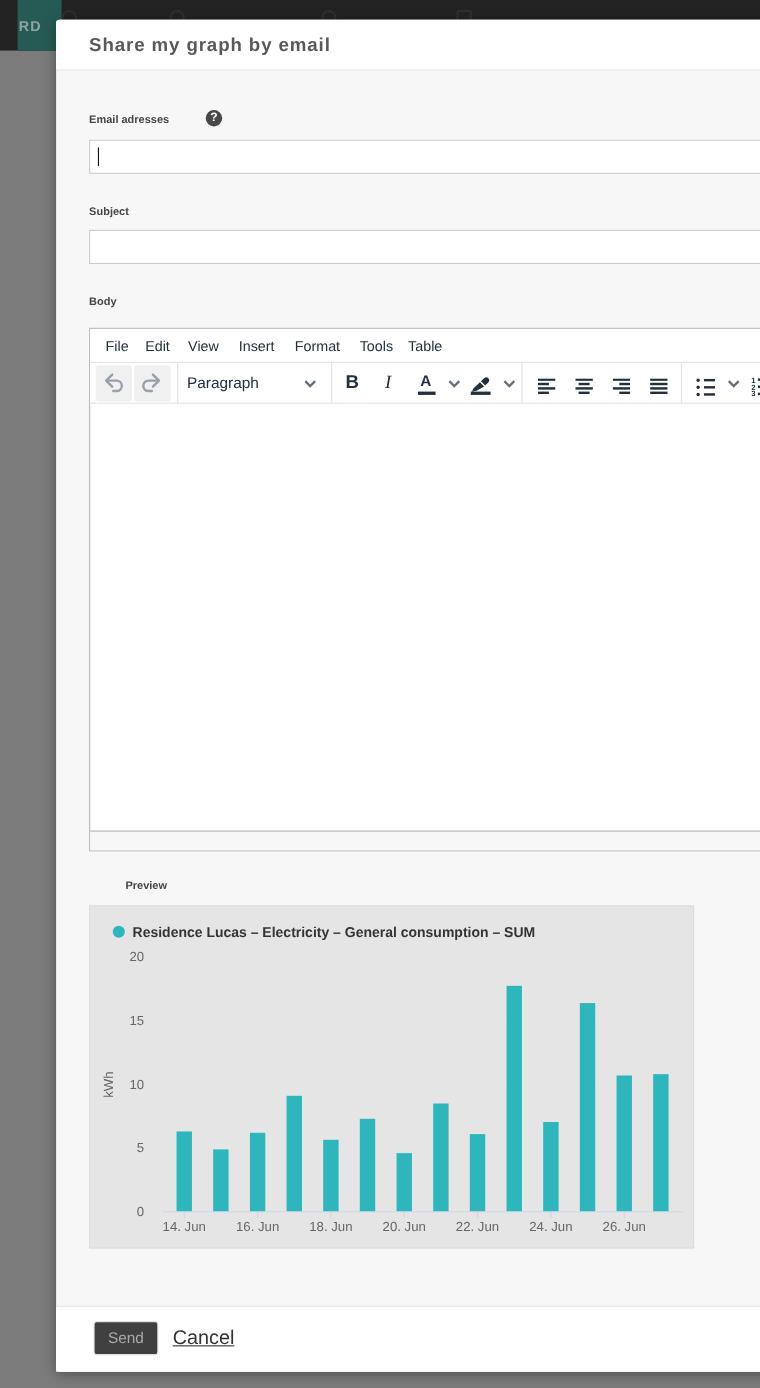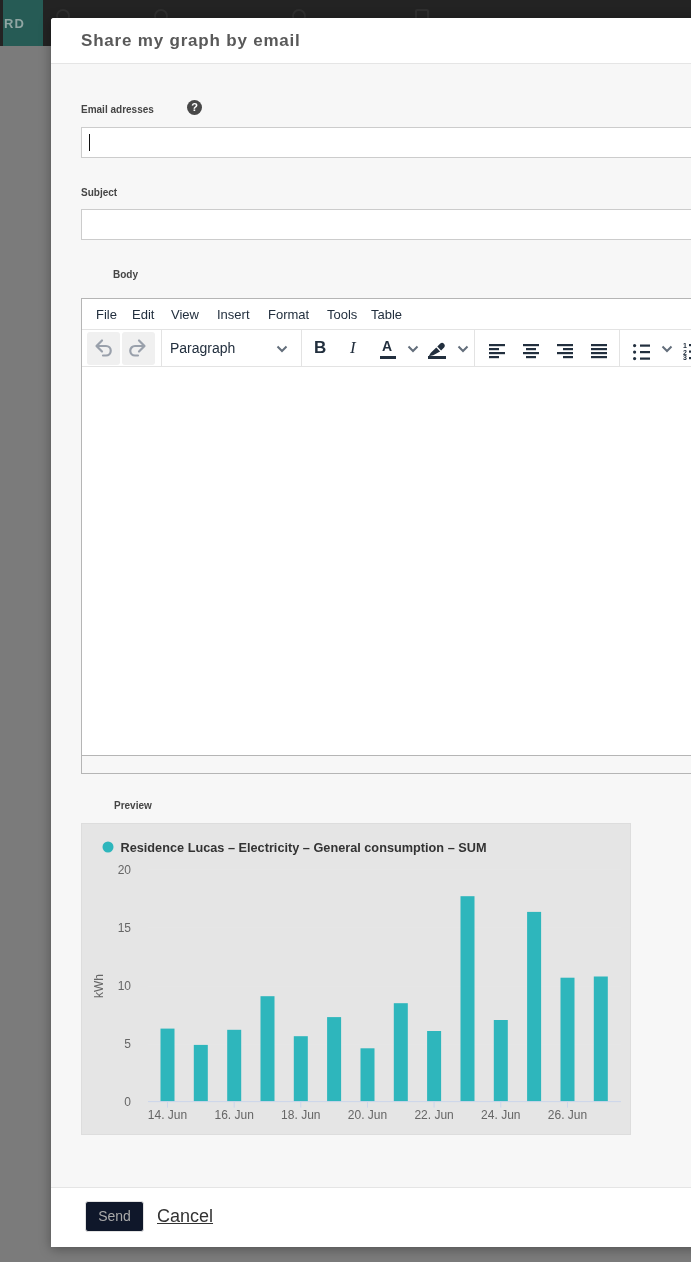--- a/index.html
+++ b/index.html
@@ -1,20 +1,20 @@
 <!DOCTYPE html>
 <html><head>
 <meta charset="utf-8">
 <style>
   * { margin:0; padding:0; box-sizing:border-box; }
   html,body { width:691px; height:1262px; overflow:hidden; background:#7b7b7b;
     font-family:"Liberation Sans", sans-serif; }
   
   #navbar { position:absolute; left:0; top:0; width:691px; height:46px; background:#232323; }
-  #brand { position:absolute; left:3px; top:0; width:40px; height:46px; background:#265b55;text-decoration:underline; }
+  #brand { position:absolute; left:16px; top:0; width:40px; height:46px; background:#265b55;text-decoration:underline; }
   #brand span { position:absolute; left:1px; top:16px; font-size:13px; font-weight:bold;
     color:#90a6a3; letter-spacing:1px; }
   .navico { position:absolute; top:9px; width:14px; height:14px; border:2px solid #2f2f2f;
     border-radius:50%; }
   
   #modal { position:absolute; left:51px; top:18px; width:660px; height:1229px;
     background:#f7f7f7; border-radius:3px; box-shadow:0 2px 12px rgba(0,0,0,0.35); }
   #mheader { position:absolute; left:0; top:0; width:100%; height:46px; background:#fff;
     border-bottom:1px solid #e5e5e5; border-radius:3px 3px 0 0; }
   #mheader h1 { position:absolute; left:30px; top:0; line-height:46px; font-size:17px;
@@ -39,21 +39,21 @@
   .ubtn { position:absolute; top:2px; width:33px; height:33px; background:#f0f0f0;
     border-radius:3px; }
   #statusbar { position:absolute; left:0; bottom:0; width:100%; height:18px; background:#f7f7f7;
     border-top:1px solid #b5b5b5; }
   
   #pvbox { position:absolute; left:30px; top:805px; width:550px; height:312px; background:#e5e5e5;
     border:1px solid #ddd; }
   
   #mfooter { position:absolute; left:0; top:1169px; width:100%; height:60px; background:#fff;
     border-top:1px solid #e5e5e5; }
-  #send { position:absolute; left:34px; top:13px; width:59px; height:31px; background:#0f172a;
+  #send { position:absolute; left:34px; top:13px; width:59px; height:31px; background:#404040;
     border:1px solid #e2e2e2; border-radius:3px; color:#a9a9a9; font-size:14px;
     text-align:center; line-height:29px; }
   #cancel { position:absolute; left:106px; top:13px; line-height:31px; font-size:18px;
     color:#333; text-decoration:underline; }
 </style>
 </head>
 <body>
 <div id="navbar">
   <div class="navico" style="left:56px;"></div>
   <div class="navico" style="left:154px;"></div>
@@ -70,21 +70,21 @@
     </div>
 
   <div class="lbl" style="top:84px;">Email adresses</div>
   <div id="help">?</div>
   <div class="inp" style="top:109px;"></div>
   <div id="caret"></div>
 
   <div class="lbl" style="top:167px;">Subject</div>
   <div class="inp" style="top:191px;"></div>
 
-  <div class="lbl" style="top:249px;margin-left:32px;">Body</div>
+  <div class="lbl" style="top:249px;">Body</div>
   <div id="editor">
     <div id="menubar">
       <span style="left:14px;">File</span>
       <span style="left:50px;">Edit</span>
       <span style="left:89px;">View</span>
       <span style="left:135px;">Insert</span>
       <span style="left:186px;">Format</span>
       <span style="left:245px;">Tools</span>
       <span style="left:289px;">Table</span>
     </div>

